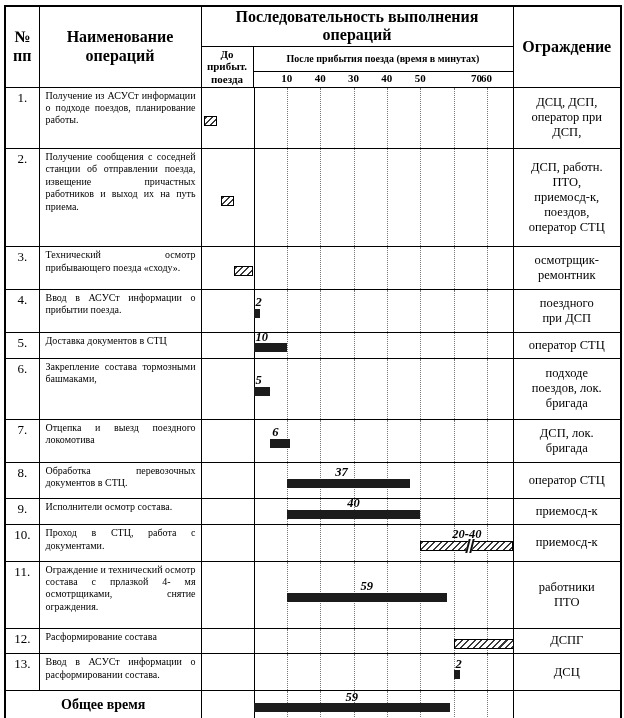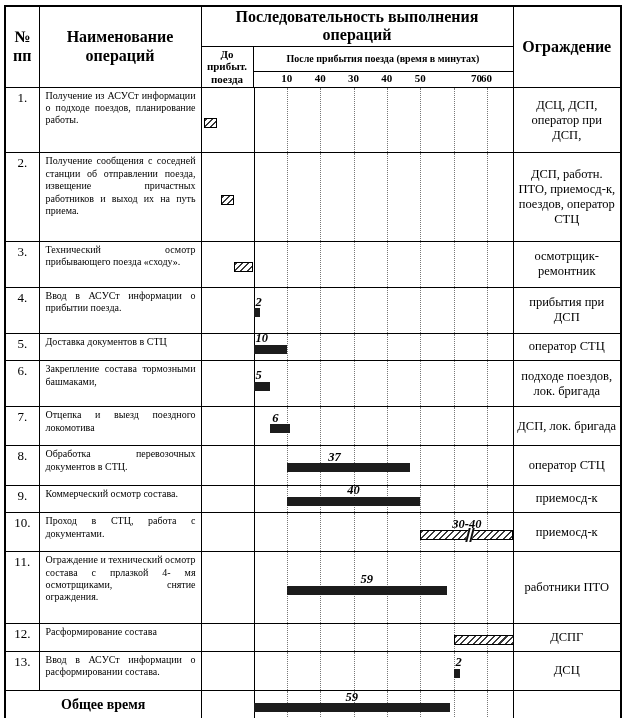--- a/index.html
+++ b/index.html
@@ -45,21 +45,21 @@
   }
 
   .num-cell  { vertical-align:top; text-align:center; font-size:13px; padding:2px 1px; }
   .name-cell {
     vertical-align:top; text-align:justify;
     font-size:10px; line-height:1.24;
     padding:2px 5px 2px 6px;
   }
   .exec-cell {
     vertical-align:middle; text-align:center;
-    font-size:12.5px; line-height:1.2; padding:2px 3px;
+    font-size:12.5px; line-height:1.2; padding:2px 15px;
   }
 
   .chart-cell { padding:0; position:relative; }
   .chart-area { position:absolute; left:0; top:0; right:0; bottom:0; overflow:hidden; }
 
   .gridline     { position:absolute; top:0; bottom:0; width:0; border-left:1px dotted #777; }
   .arrival-line { position:absolute; top:0; bottom:0; width:0; border-left:1px solid #000; }
 
   .bar { position:absolute; top:50%; margin-top:-2px; height:9px; }
   .bar.solid { background:#1c1c1c; }
@@ -190,21 +190,21 @@
               <div class="gridline" style="left: 152px;"></div>
               <div class="gridline" style="left: 185.333px;"></div>
               <div class="gridline" style="left: 218.667px;"></div>
               <div class="gridline" style="left: 252px;"></div>
               <div class="gridline" style="left: 285.333px;"></div>
               <div class="arrival-line" style="left: 52px;"></div>
               <div class="bar solid" style="left: 52px; width: 6.66667px;"></div>
               <div class="bar-label" style="left: 54px;">2</div>
             </div>
     </td>
-    <td class="exec-cell">прибытия при ДСП</td>
+    <td class="exec-cell">поездного при ДСП</td>
   </tr>
         <tr class="op-row">
     <td class="num-cell">5.</td>
     <td class="name-cell">Доставка документов в СТЦ</td>
     <td colspan="2" class="chart-cell">
       <div class="chart-area">
               <div class="gridline" style="left: 85.3333px;"></div>
               <div class="gridline" style="left: 118.667px;"></div>
               <div class="gridline" style="left: 152px;"></div>
               <div class="gridline" style="left: 185.333px;"></div>
@@ -263,28 +263,28 @@
       <div class="chart-area">
               <div class="gridline" style="left: 85.3333px;"></div>
               <div class="gridline" style="left: 118.667px;"></div>
               <div class="gridline" style="left: 152px;"></div>
               <div class="gridline" style="left: 185.333px;"></div>
               <div class="gridline" style="left: 218.667px;"></div>
               <div class="gridline" style="left: 252px;"></div>
               <div class="gridline" style="left: 285.333px;"></div>
               <div class="arrival-line" style="left: 52px;"></div>
               <div class="bar solid" style="left: 85.3333px; width: 123.333px;"></div>
-              <div class="bar-label" style="left: 133px; transform: translateX(-50%);">37</div>
+              <div class="bar-label" style="left: 140px; transform: translateX(-50%);">37</div>
             </div>
     </td>
     <td class="exec-cell">оператор СТЦ</td>
   </tr>
         <tr class="op-row">
     <td class="num-cell">9.</td>
-    <td class="name-cell">Коммерческий осмотр состава.</td>
+    <td class="name-cell">Исполнители осмотр состава.</td>
     <td colspan="2" class="chart-cell">
       <div class="chart-area">
               <div class="gridline" style="left: 85.3333px;"></div>
               <div class="gridline" style="left: 118.667px;"></div>
               <div class="gridline" style="left: 152px;"></div>
               <div class="gridline" style="left: 185.333px;"></div>
               <div class="gridline" style="left: 218.667px;"></div>
               <div class="gridline" style="left: 252px;"></div>
               <div class="gridline" style="left: 285.333px;"></div>
               <div class="arrival-line" style="left: 52px;"></div>
@@ -303,21 +303,21 @@
               <div class="gridline" style="left: 118.667px;"></div>
               <div class="gridline" style="left: 152px;"></div>
               <div class="gridline" style="left: 185.333px;"></div>
               <div class="gridline" style="left: 218.667px;"></div>
               <div class="gridline" style="left: 252px;"></div>
               <div class="gridline" style="left: 285.333px;"></div>
               <div class="arrival-line" style="left: 52px;"></div>
               <div class="bar hatch" style="left: 218.667px; width: 93.3333px;">
                 <div class="bar-break" style="left: 50%;"></div>
               </div>
-              <div class="bar-label" style="left: 265.333px; transform: translateX(-50%);">30-40</div>
+              <div class="bar-label" style="left: 265.333px; transform: translateX(-50%);">20-40</div>
             </div>
     </td>
     <td class="exec-cell">приемосд-к</td>
   </tr>
         <tr class="op-row">
     <td class="num-cell">11.</td>
     <td class="name-cell">Ограждение и технический осмотр состава с прлазкой 4- мя осмотрщиками, снятие ограждения.</td>
     <td colspan="2" class="chart-cell">
       <div class="chart-area">
               <div class="gridline" style="left: 85.3333px;"></div>

